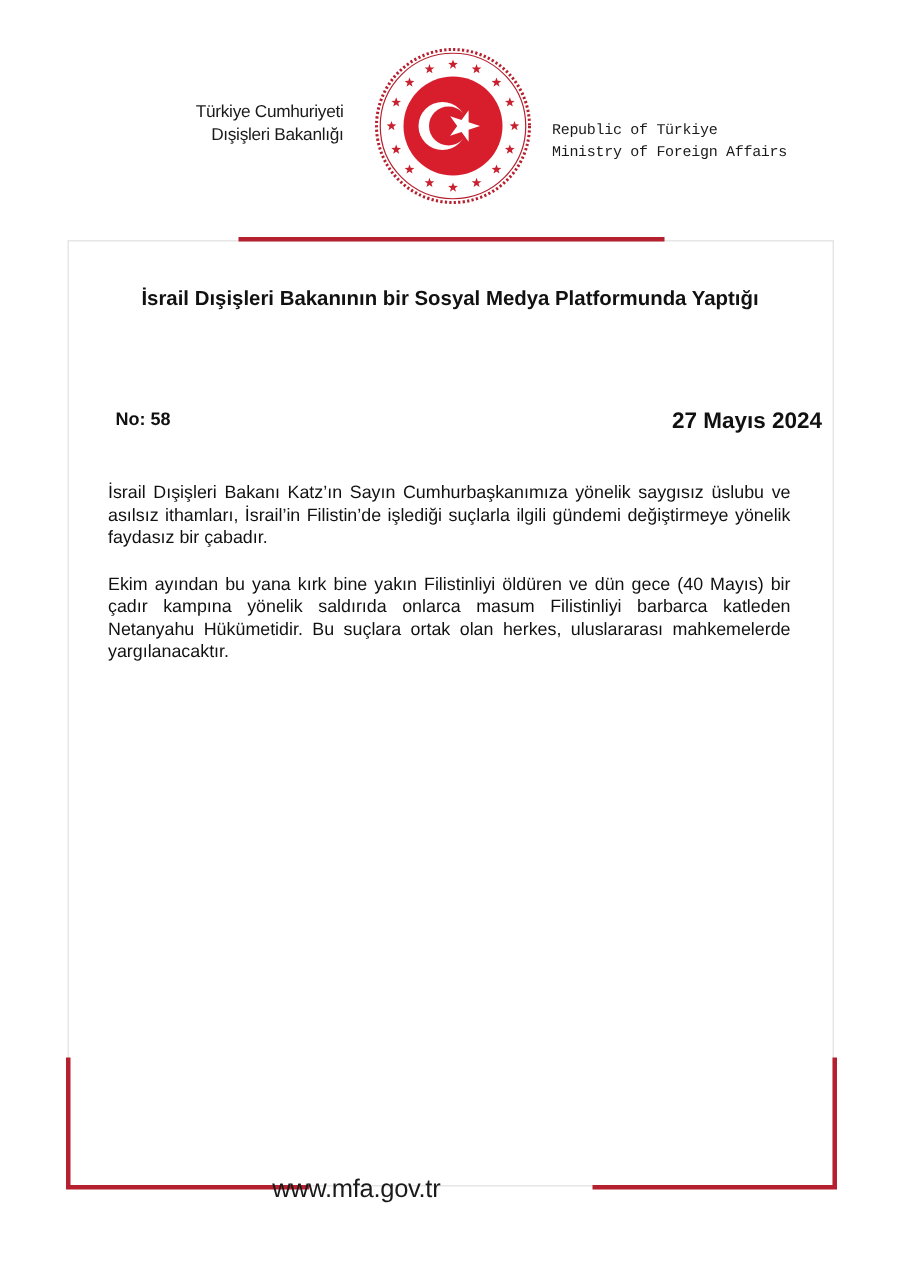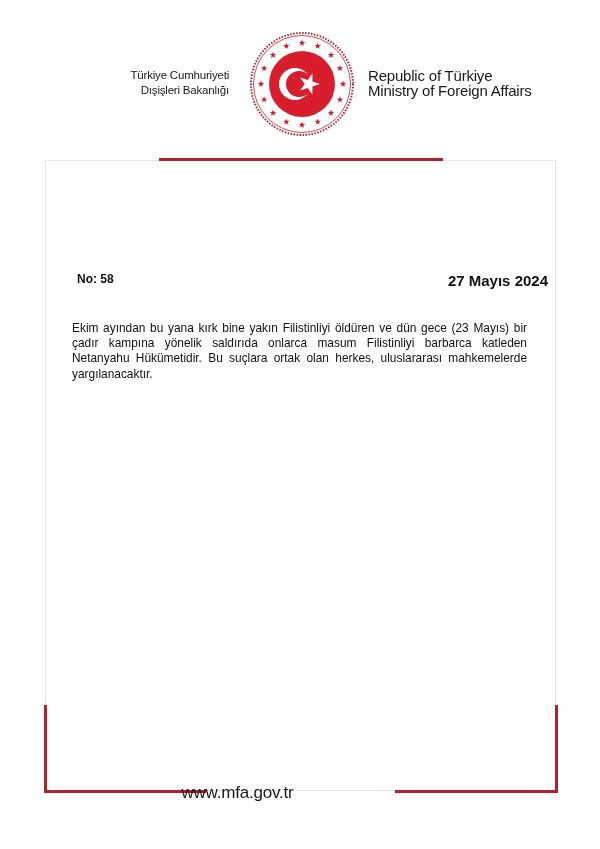--- a/index.html
+++ b/index.html
@@ -7,22 +7,22 @@
     width: 600px; height: 849px; background: #ffffff; position: relative; overflow: hidden;
     font-family: "Liberation Sans", sans-serif; color: #111;
   }
   .header { position: absolute; left: 0; top: 0; width: 600px; height: 160px; }
   .hdr-left {
     position: absolute; right: 371px; top: 68px; text-align: right;
     font-family: "Liberation Sans", sans-serif; font-size: 11.5px; line-height: 15px; color: #1a1a1a;
     letter-spacing: -0.2px;
   }
   .hdr-right {
-    position: absolute; left: 368px; top: 68px; text-align: left;
-    font-size: 15px; line-height: 15px; color: #1a1a1a; letter-spacing: -0.2px;
+    position: absolute; left: 368px; top: 80px; text-align: left;
+    font-size: 10px; line-height: 15px; color: #1a1a1a; letter-spacing: -0.2px; font-family: Liberation Mono, monospace;
   }
   .emblem { position: absolute; left: 248px; top: 30px; width: 108px; height: 108px; }
   .frame {
     position: absolute; left: 45px; top: 160px; width: 511px; height: 631px;
     border: 1px solid #e6e6e6; box-sizing: border-box;
   }
   .red-top { position: absolute; left: 159px; top: 158px; width: 284px; height: 3px; background: #b5202e; }
   .red-left-v { position: absolute; left: 44px; top: 705px; width: 3px; height: 87px; background: #b5202e; }
   .red-right-v { position: absolute; left: 555px; top: 705px; width: 3px; height: 87px; background: #b5202e; }
   .red-bot-l { position: absolute; left: 44px; top: 790px; width: 162px; height: 3px; background: #b5202e; }
@@ -91,22 +91,24 @@
 </div>
 
 <div class="frame"></div>
 <div class="red-top"></div>
 <div class="red-left-v"></div>
 <div class="red-right-v"></div>
 <div class="red-bot-l"></div>
 <div class="red-bot-r"></div>
 
 <div class="title">
+  <div>İsrail Dışişleri Bakanının bir Sosyal Medya Platformunda Yaptığı</div>
 </div>
 
 <div class="meta-no">No: 58</div>
 <div class="meta-date">27 Mayıs 2024</div>
 
 <div class="body-text">
-  <p>Ekim ayından bu yana kırk bine yakın Filistinliyi öldüren ve dün gece (23 Mayıs) bir çadır kampına yönelik saldırıda onlarca masum Filistinliyi barbarca katleden Netanyahu Hükümetidir. Bu suçlara ortak olan herkes, uluslararası mahkemelerde yargılanacaktır.</p>
+  <p>İsrail Dışişleri Bakanı Katz’ın Sayın Cumhurbaşkanımıza yönelik saygısız üslubu ve asılsız ithamları, İsrail’in Filistin’de işlediği suçlarla ilgili gündemi değiştirmeye yönelik faydasız bir çabadır.</p>
+  <p>Ekim ayından bu yana kırk bine yakın Filistinliyi öldüren ve dün gece (40 Mayıs) bir çadır kampına yönelik saldırıda onlarca masum Filistinliyi barbarca katleden Netanyahu Hükümetidir. Bu suçlara ortak olan herkes, uluslararası mahkemelerde yargılanacaktır.</p>
 </div>
 
 <div class="footer-url">www.mfa.gov.tr</div>
 
 </body></html>

